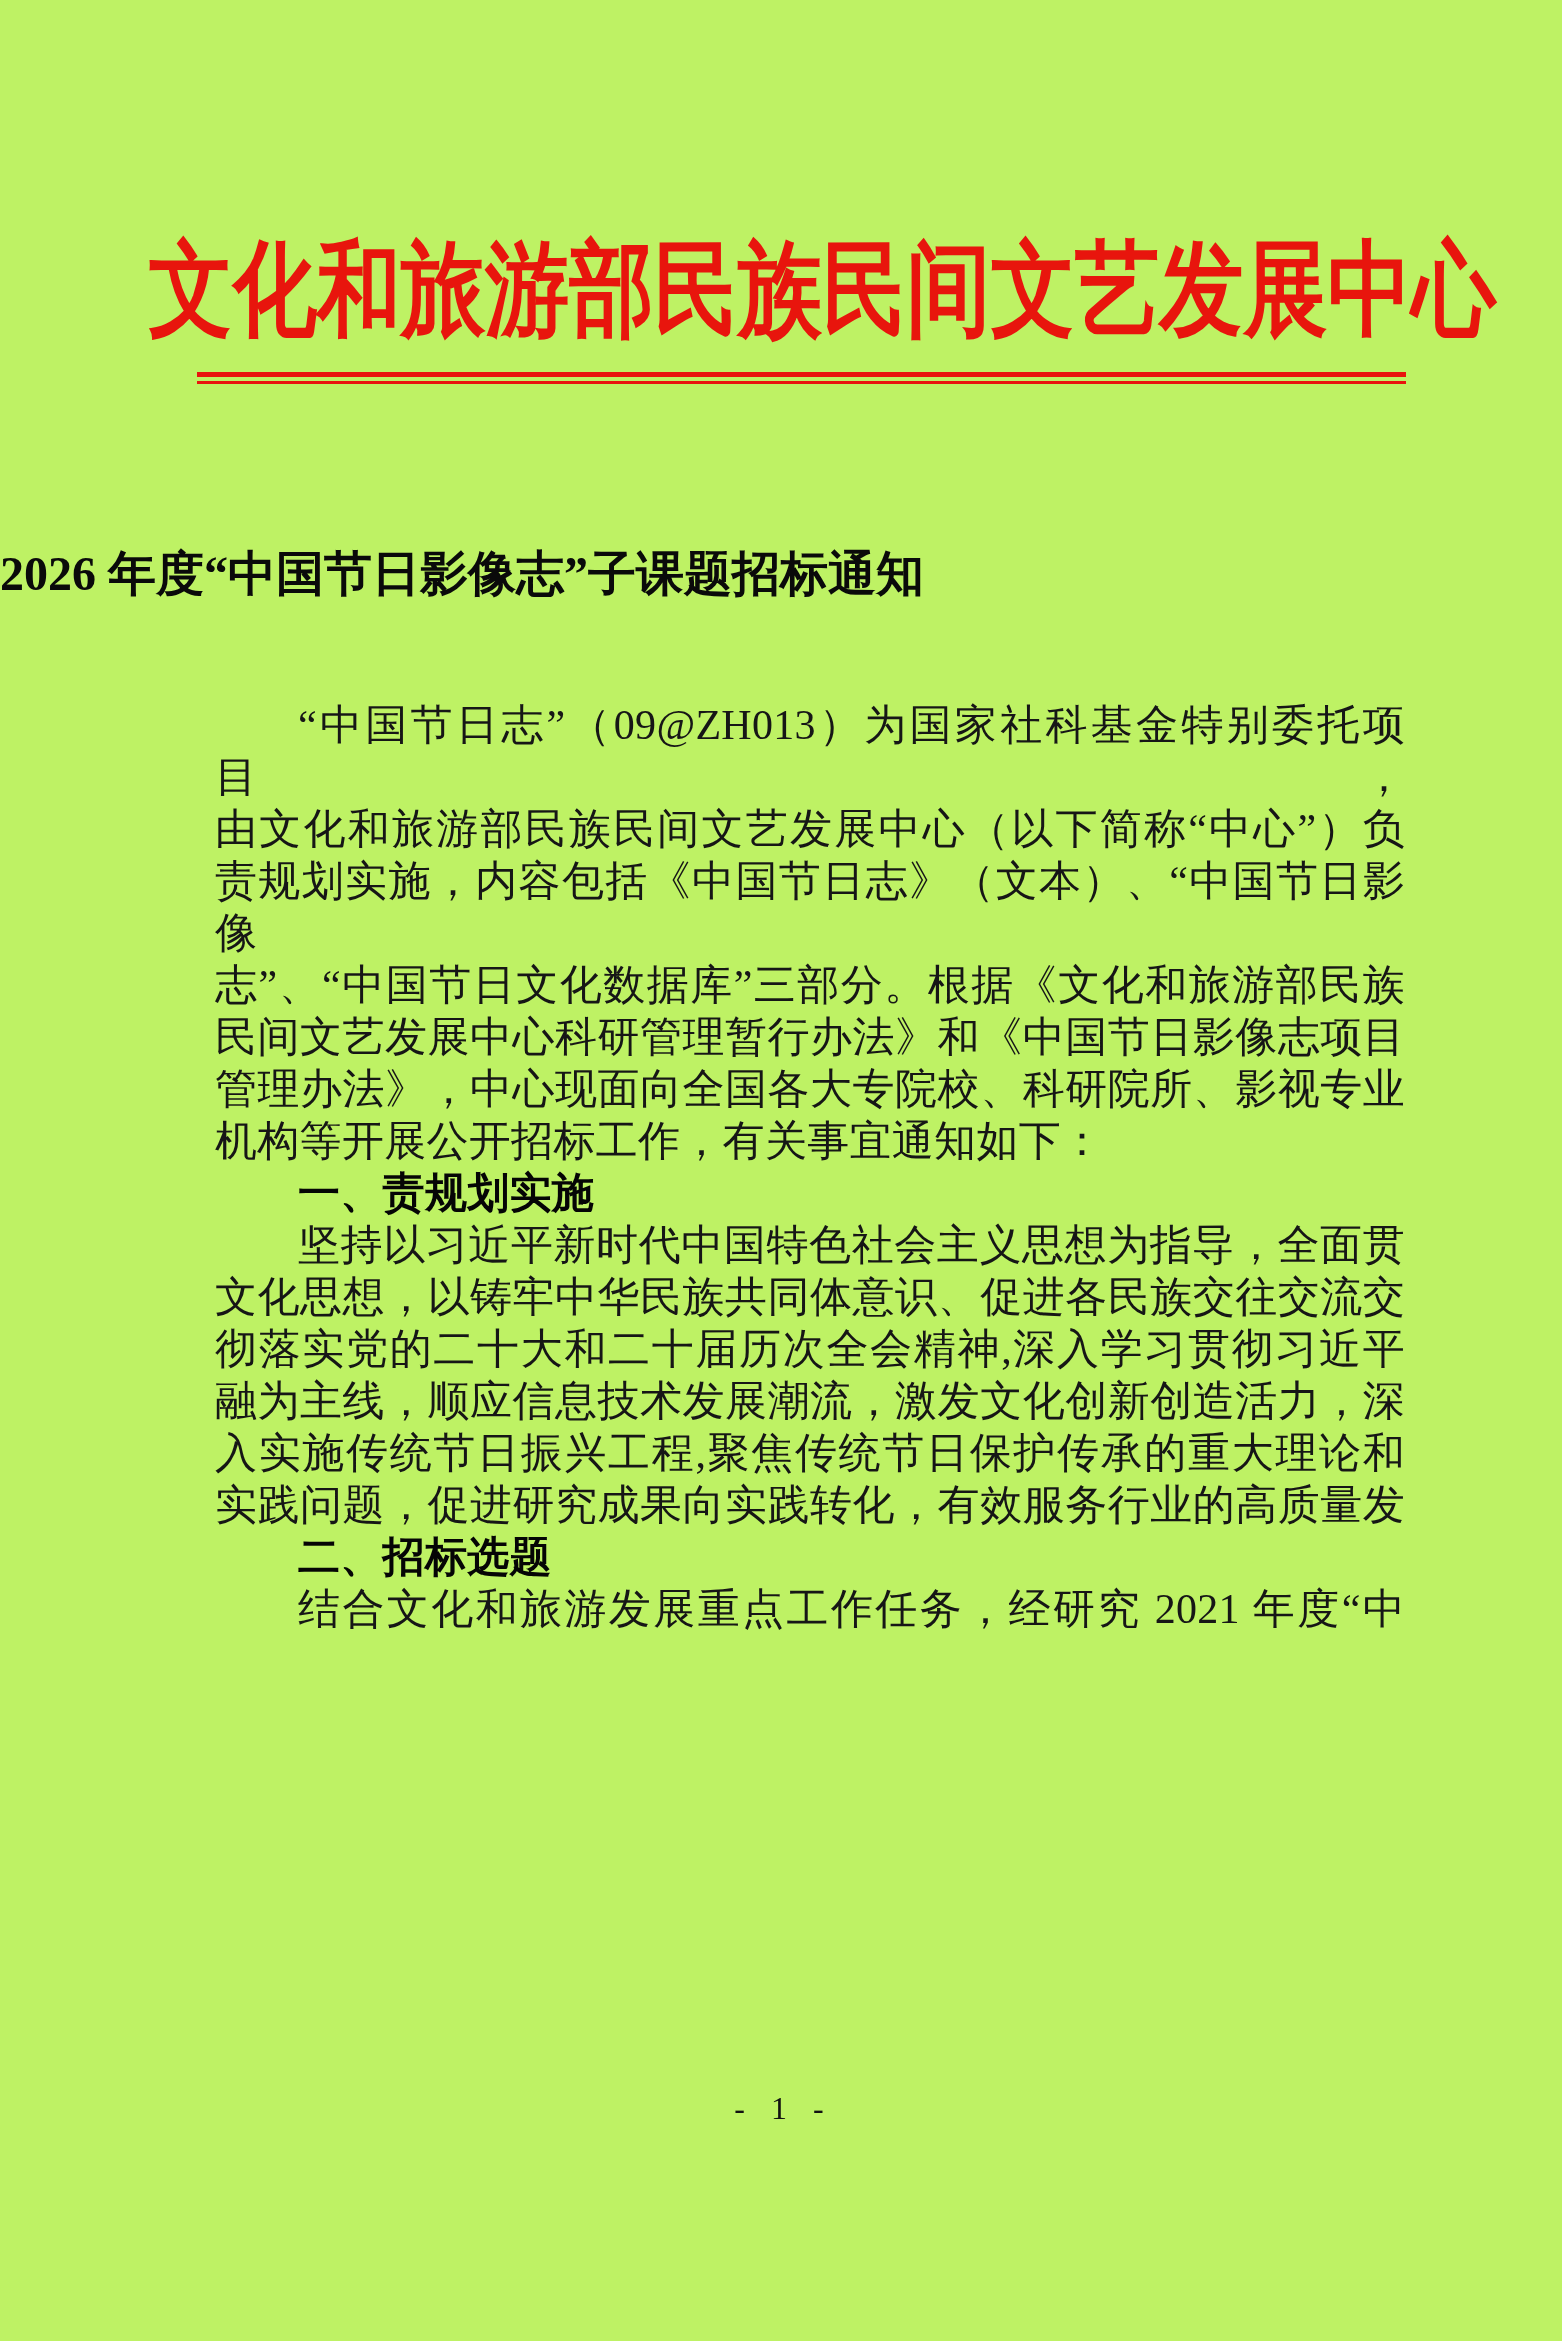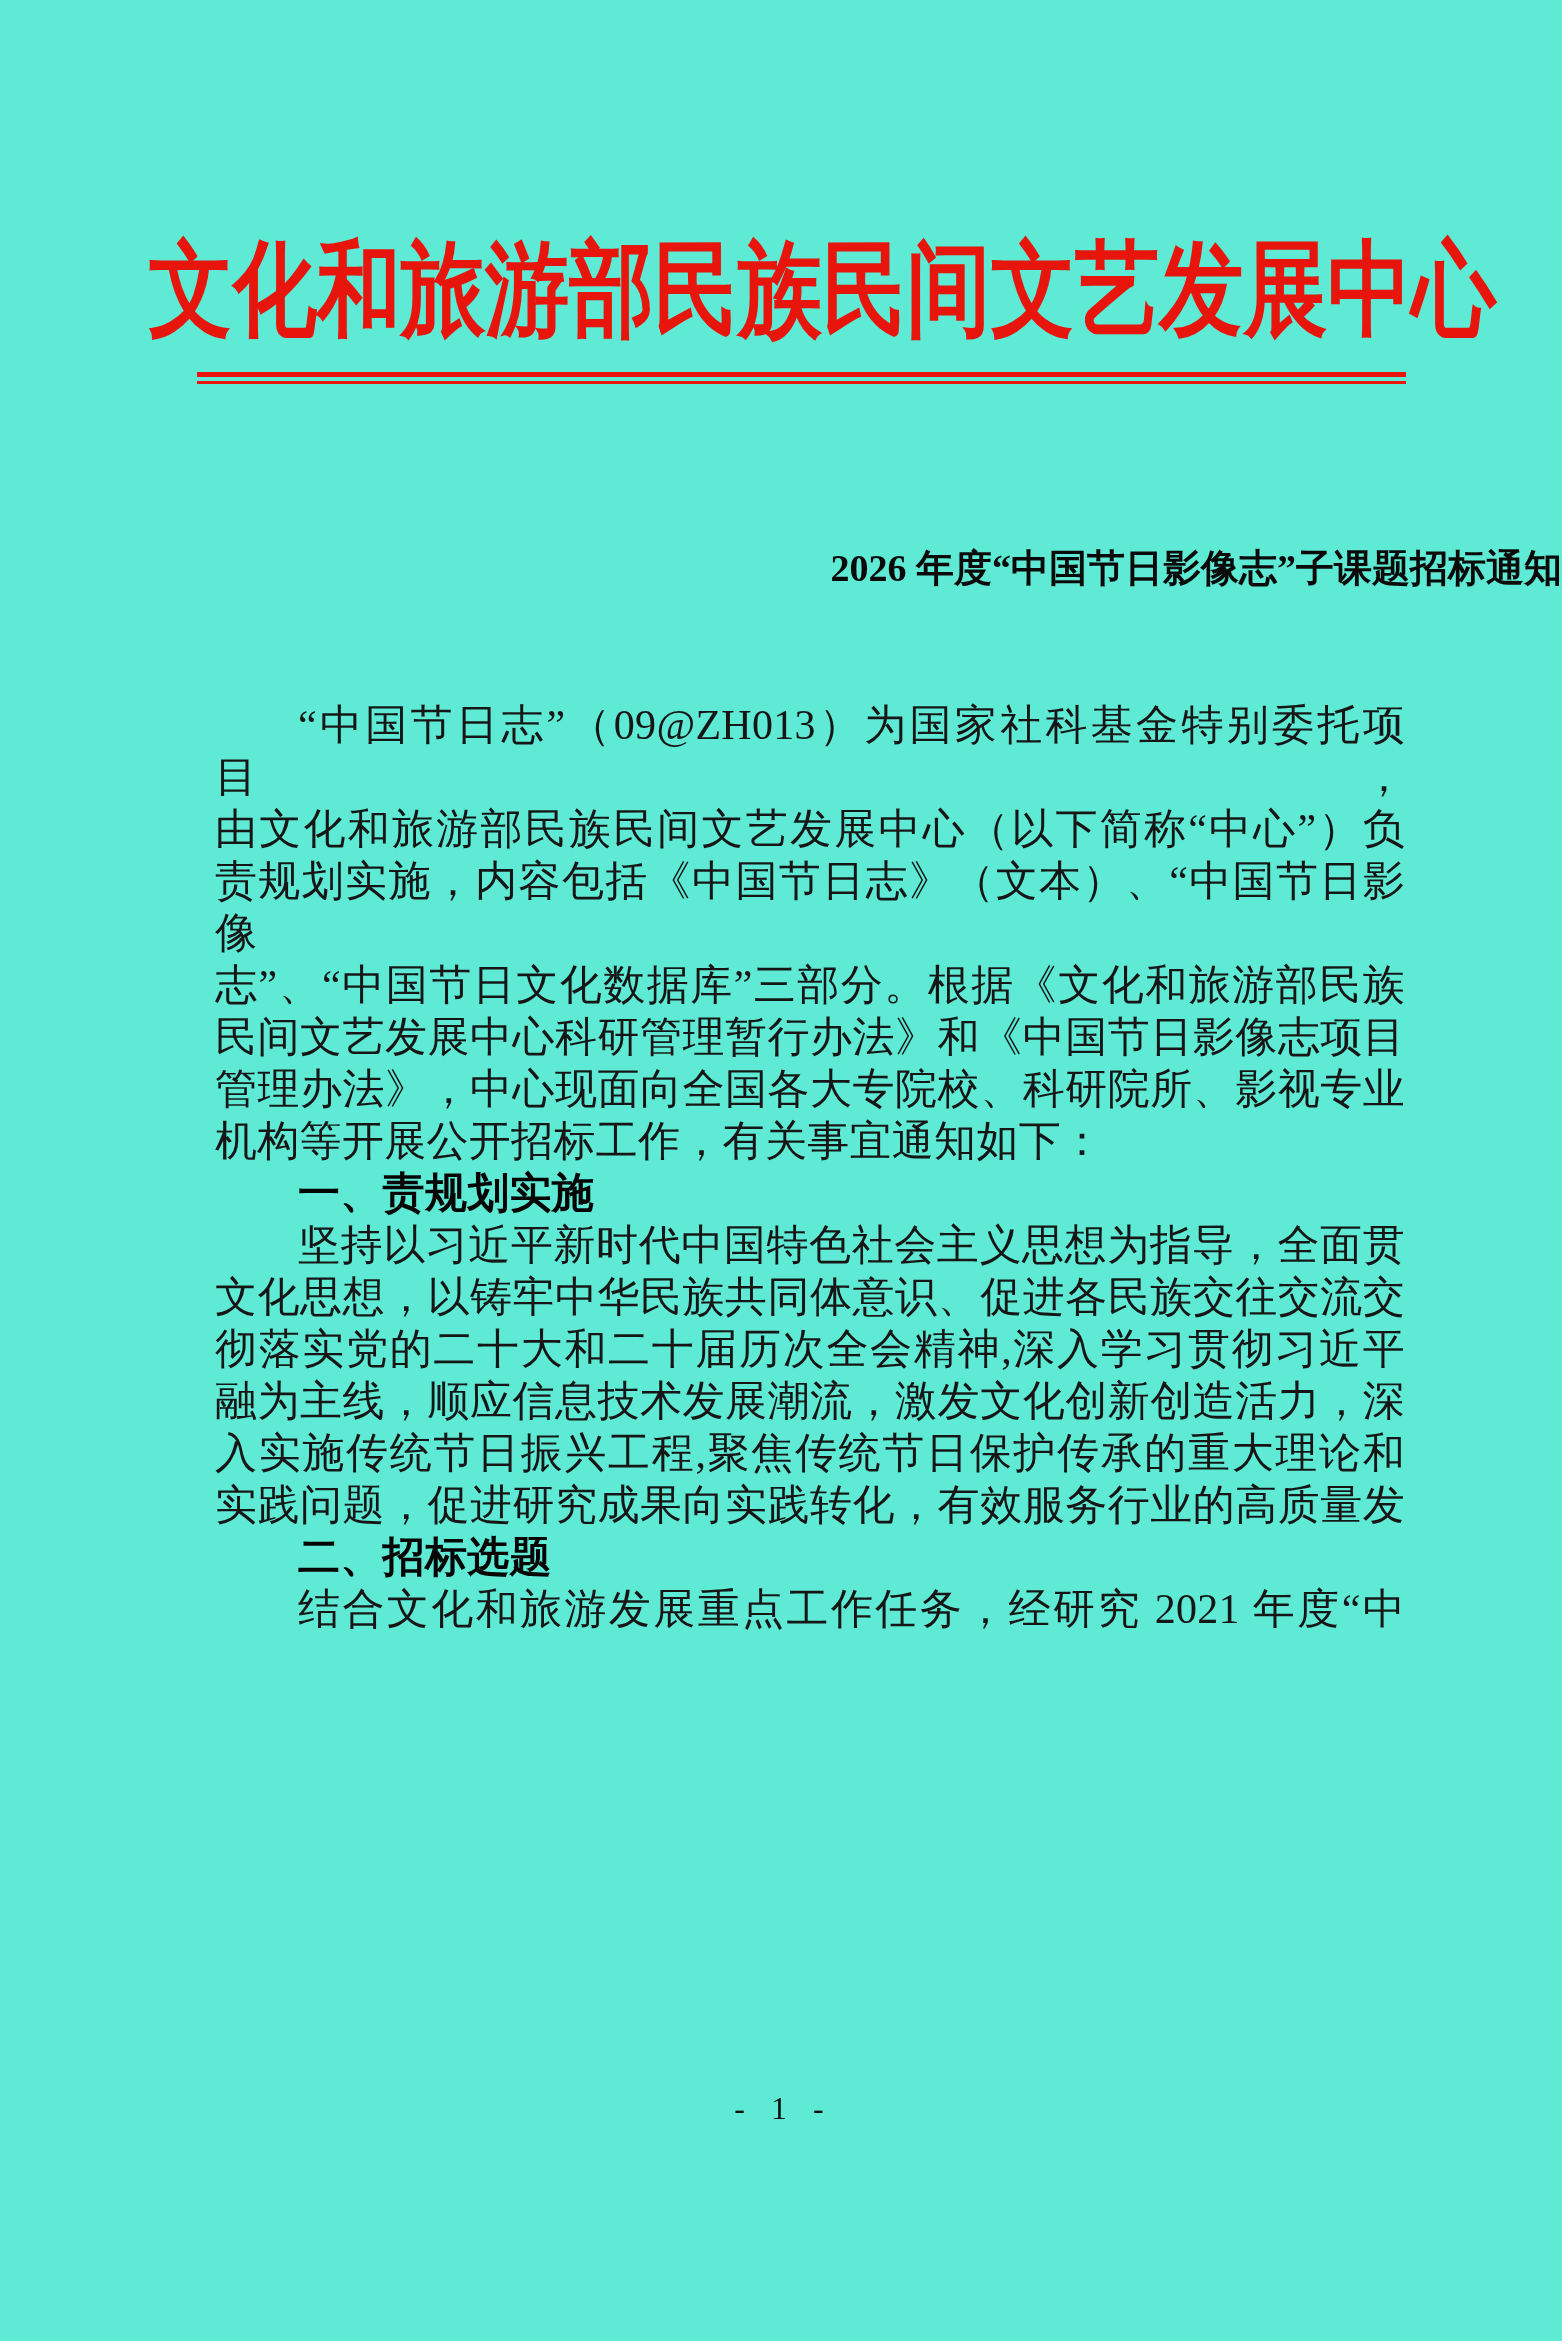--- a/index.html
+++ b/index.html
@@ -1,19 +1,19 @@
 <!DOCTYPE html>
 <html style="font-size:11px"><head>
 <meta charset="utf-8">
 <style>
   html,body{margin:0;padding:0;background:#9a9a9a;}
   .page{
     position:relative;
     width:1562px;height:2342px;
-    background:#5eead4;
+    background:#bef264;
     overflow:hidden;
     font-family:"Liberation Serif","DejaVu Serif",serif;
     color:#141414;
   }
   
   .org-title{
     position:absolute;
     top:238px;left:0;width:100%;
     text-align:center;
     font-family:"Liberation Serif","DejaVu Serif",serif;
@@ -26,23 +26,23 @@
     color:#e8150d;
   }
   
   .rule{position:absolute;left:197px;width:1209px;background:#e8150d;}
   .rule.r1{top:372px;height:4.9px;}
   .rule.r2{top:381px;height:2.8px;}
   
   .doc-title{
     position:absolute;
     top:548px;left:0;width:100%;
-    text-align:right;
+    text-align:left;
     font-weight:bold;
-    font-size:38px;
+    font-size:48px;
     line-height:1.1;
     white-space:nowrap;
     color:#0a0a0a;
     font-family:"Liberation Serif","DejaVu Serif",serif;
   }
   
   .body-text{
     position:absolute;
     left:215px;top:699px;width:1190px;
     font-size:42px;

